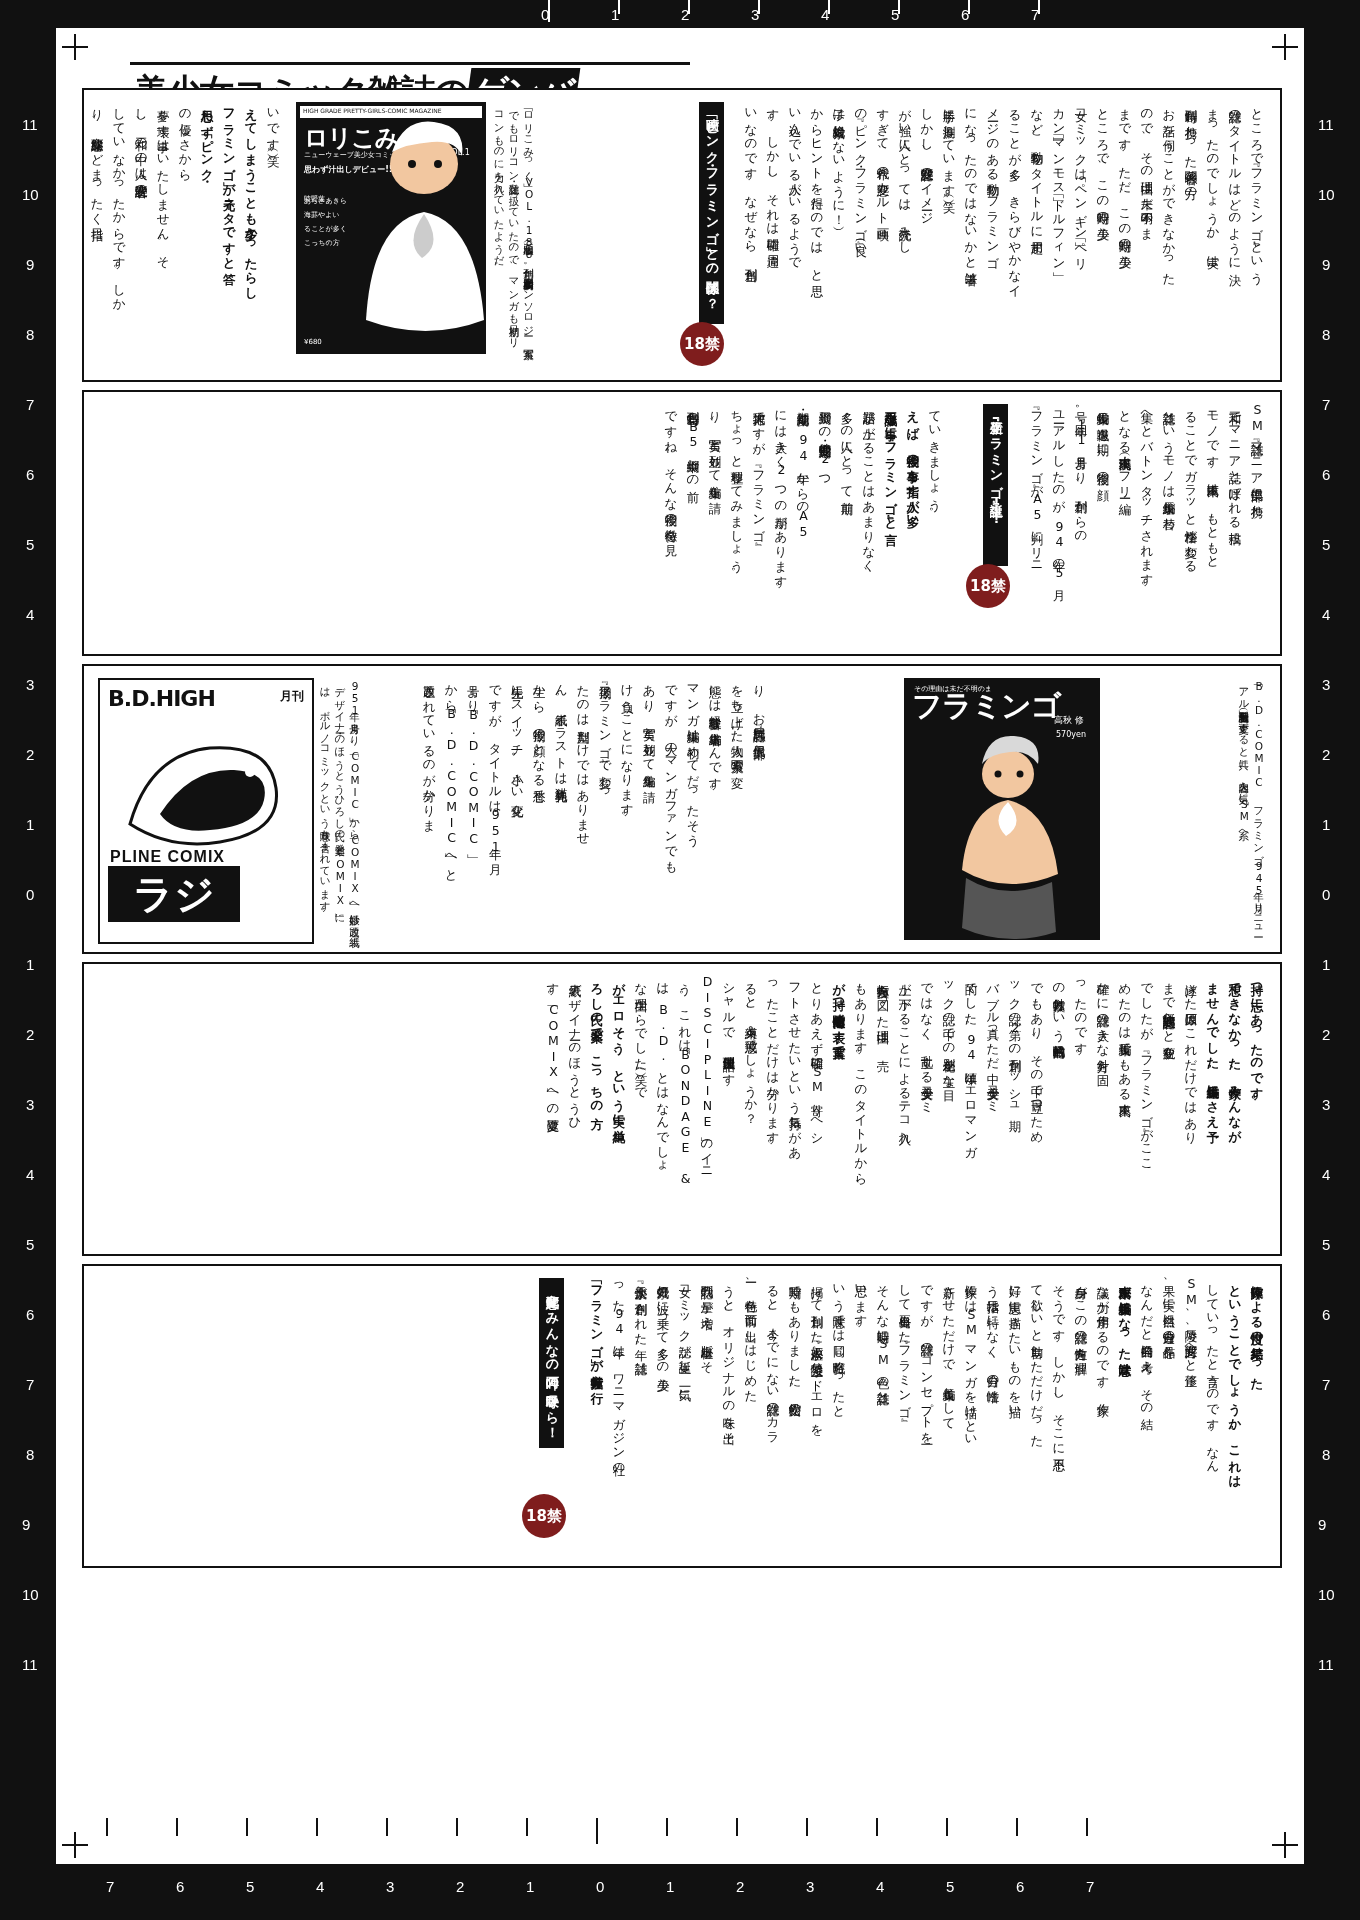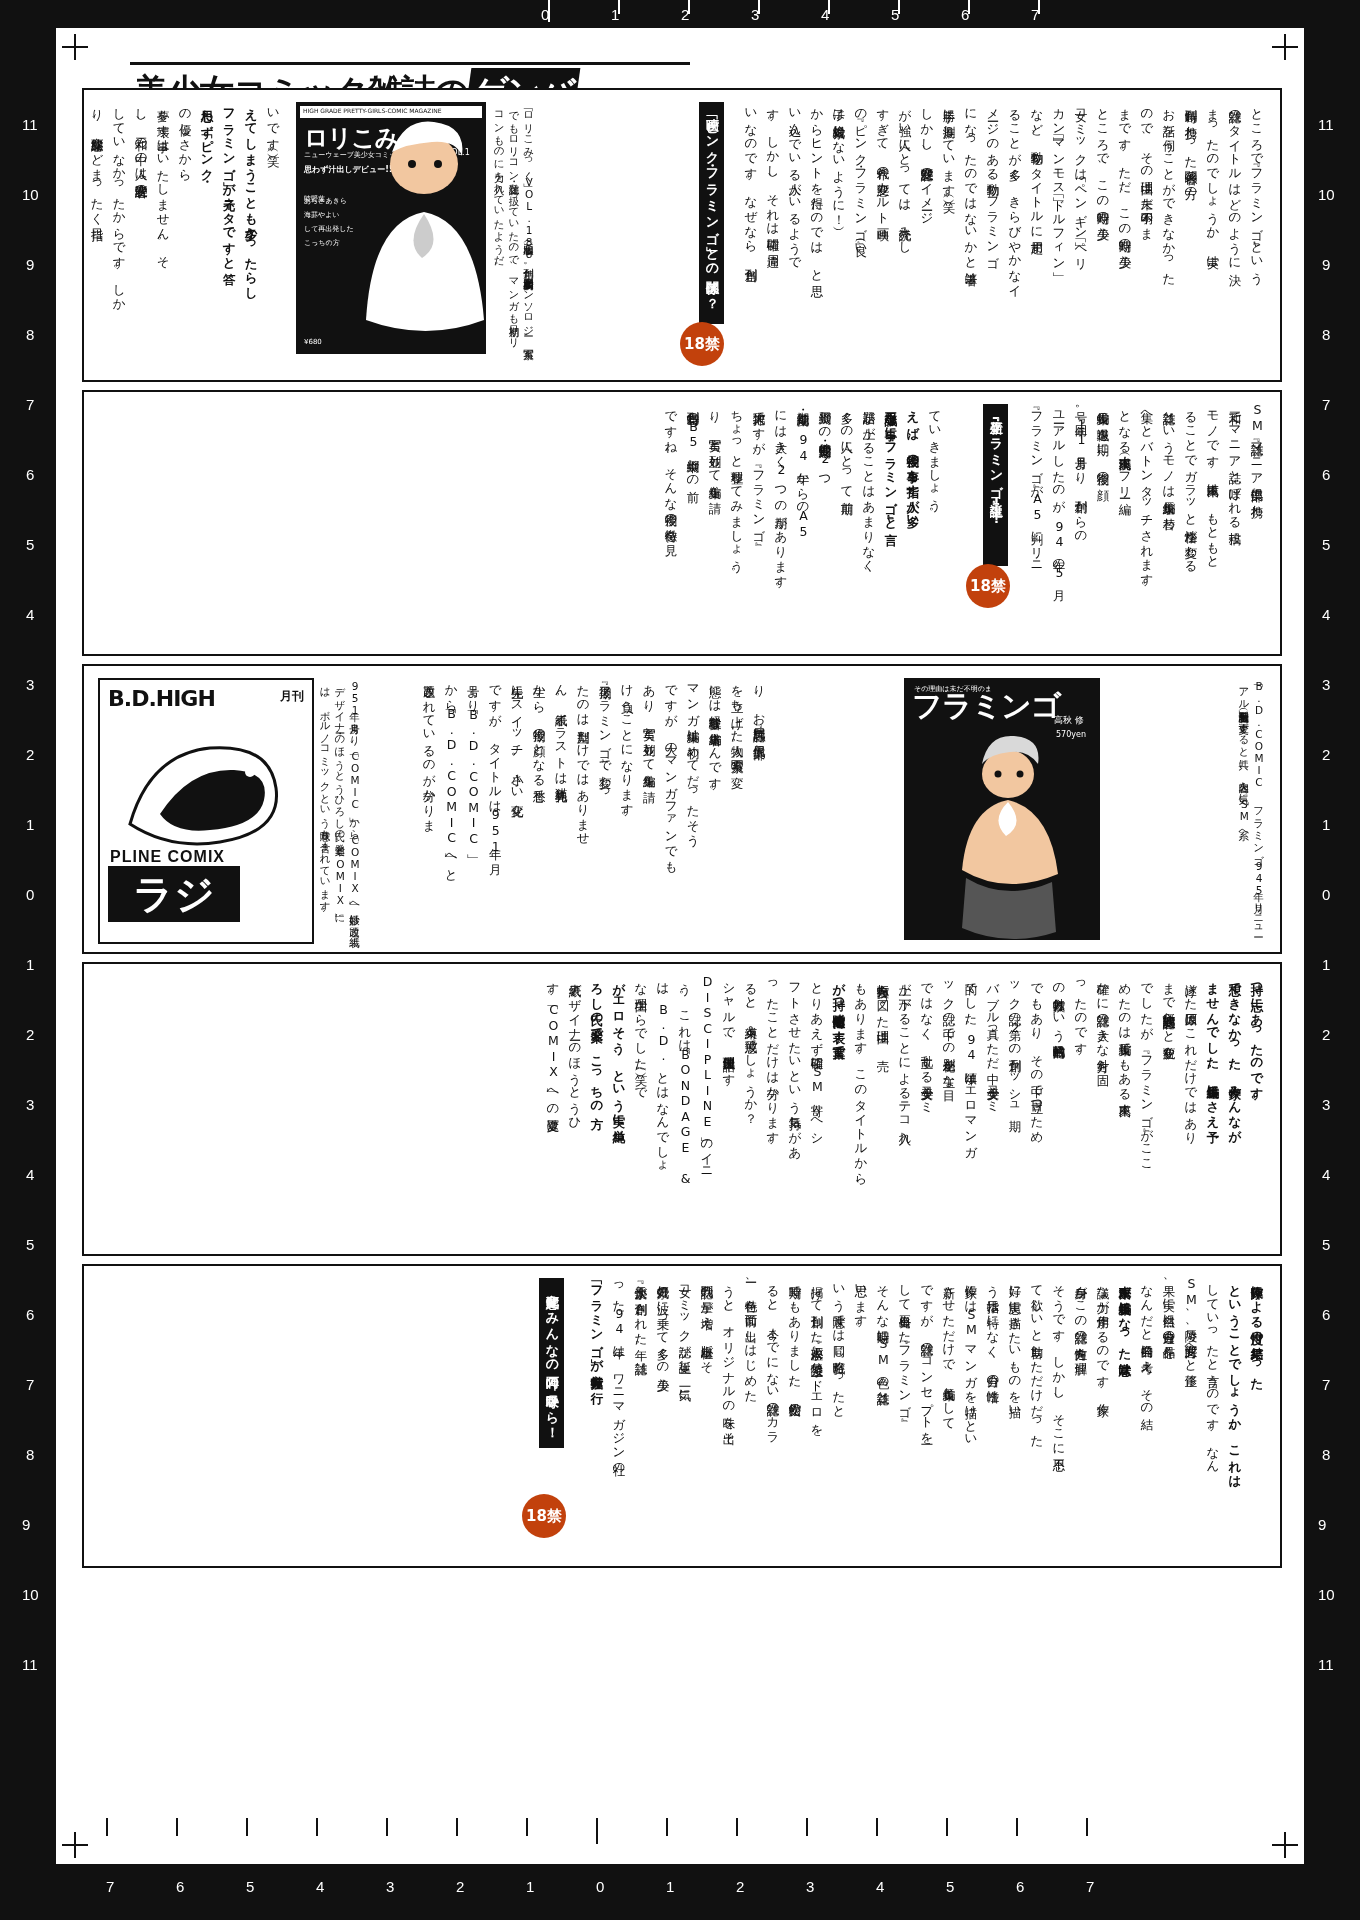--- a/index.html
+++ b/index.html
@@ -33,21 +33,21 @@
     font-size:12.5px;line-height:1.45;color:#111;letter-spacing:0.5px;}
   .vcol{position:absolute;top:10px;}
   .bold{font-weight:bold;}
 
   
   .chip{position:absolute;background:#111;color:#fff;font-family:"DejaVu Sans",sans-serif;
     font-size:13px;font-weight:bold;writing-mode:vertical-rl;text-orientation:upright;
     padding:6px 4px;line-height:1.3;letter-spacing:1px;}
 
   
-  .badge18{position:absolute;width:44px;height:44px;border-radius:50%;background:#c2410c;color:#fff;
+  .badge18{position:absolute;width:44px;height:44px;border-radius:50%;background:#7f1d1d;color:#fff;
     font-family:"DejaVu Sans",sans-serif;font-weight:bold;display:flex;align-items:center;justify-content:center;
     font-size:15px;}
 
   
   .cover{position:absolute;background:#111;overflow:hidden;}
   .cover .capt{position:absolute;color:#fff;font-size:9px;font-family:"DejaVu Sans",sans-serif;}
   .cover-title{position:absolute;font-family:"DejaVu Sans",sans-serif;font-weight:bold;color:#fff;}
   .cover-white{position:absolute;background:#fff;}
 
   .sidecap{position:absolute;writing-mode:vertical-rl;text-orientation:upright;
@@ -211,21 +211,21 @@
       <div class="cover" style="left:212px;top:12px;width:190px;height:252px;">
         <div class="cover-white" style="left:4px;top:4px;width:182px;height:12px;"></div>
         <div class="capt" style="left:7px;top:5px;color:#111;font-size:6px;">HIGH GRADE PRETTY-GIRLS-COMIC MAGAZINE</div>
         <div class="cover-title" style="left:8px;top:20px;font-size:24px;letter-spacing:-1px;">ロリこみっく</div>
         <div class="capt" style="left:8px;top:48px;font-size:7px;">ニューウェーブ美少女コミックマガジン</div>
         <div class="capt" style="left:150px;top:46px;font-size:8px;">VOL.1</div>
         <div class="capt" style="left:8px;top:62px;font-size:8px;font-weight:bold;">思わず汁出しデビュー!!</div>
         <div class="capt" style="left:8px;top:92px;font-size:7px;">時野葉</div>
         <div class="capt" style="left:8px;top:94px;font-size:7px;">あらさあきら</div>
         <div class="capt" style="left:8px;top:108px;font-size:7px;font-family:Liberation Serif, serif;">海罫やよい</div>
-        <div class="capt" style="left:8px;top:122px;font-size:7px;">して再出発した</div>
+        <div class="capt" style="left:8px;top:122px;font-size:7px;">ることが多く</div>
         <div class="capt" style="left:8px;top:136px;font-size:7px;">こっちの方</div>
         <div class="capt" style="left:8px;top:236px;font-size:7px;">¥680</div>
 
         <svg width="190" height="252" style="position:absolute;left:0;top:0;">
           <ellipse cx="128" cy="62" rx="34" ry="30" fill="#f2c7a0"></ellipse>
           <path d="M96 50 q12-34 42-30 q32 4 28 34 q-6 -16 -30 -14 q-26 2 -40 10z" fill="#fff"></path>
           <circle cx="116" cy="62" r="4" fill="#111"></circle>
           <circle cx="142" cy="62" r="4" fill="#111"></circle>
           <path d="M128 110 q-52 10 -58 108 q60 22 118 0 q-8 -98 -60 -108z" fill="#fff"></path>
           <path d="M128 112 q-20 28 -2 44 q22 -14 2 -44z" fill="#cccccc"></path>

